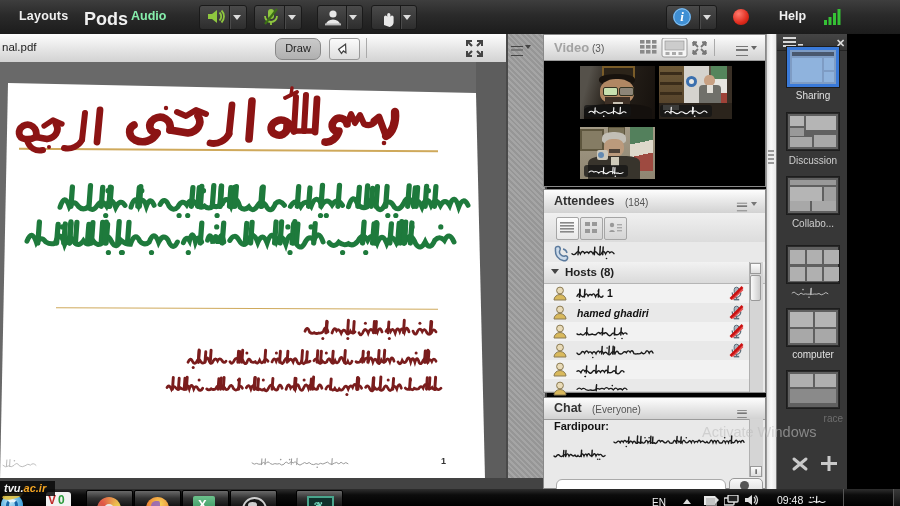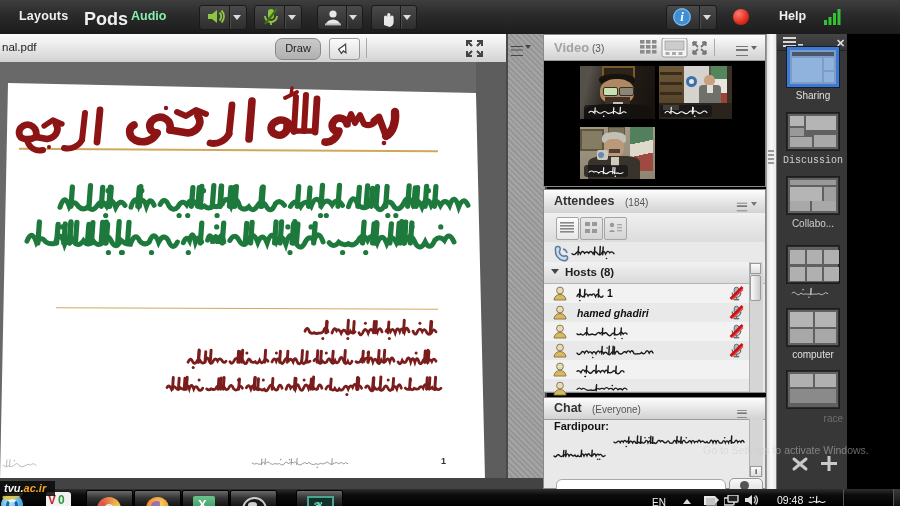--- a/index.html
+++ b/index.html
@@ -305,21 +305,21 @@
       <div style="position:absolute;left:34px;top:22px;right:2px;bottom:2px;background:#8fb3dd;"></div>
     </div>
 <div class="abs" style="left:787px;top:90px;width:52px;color:#e0e0e0;font-size:10px;text-align:center;">Sharing</div>
 <div class="abs" style="left:787px;top:113px;width:52px;height:37px;border:1px solid #2a2a2a;background:#606060;box-sizing:border-box;box-shadow:0 0 0 1px #1d1d1d;">
       <div style="position:absolute;left:2px;top:2px;width:14px;height:10px;background:#b5b5b5;"></div>
       <div style="position:absolute;left:18px;top:2px;right:2px;height:14px;background:#b5b5b5;"></div>
       <div style="position:absolute;left:2px;top:14px;width:14px;height:8px;background:#999;"></div>
       <div style="position:absolute;left:2px;bottom:2px;width:22px;height:10px;background:#a8a8a8;"></div>
       <div style="position:absolute;left:26px;bottom:2px;right:2px;height:12px;background:#a8a8a8;"></div>
     </div>
-<div class="abs" style="left:781px;top:155px;width:64px;color:#cfcfcf;font-size:10px;text-align:center;font-family:Liberation Mono, monospace;">Discussion</div>
+<div class="abs" style="left:781px;top:155px;width:64px;color:#cfcfcf;font-size:10px;text-align:center;">Discussion</div>
 <div class="abs" style="left:787px;top:177px;width:52px;height:37px;border:1px solid #2a2a2a;background:#606060;box-sizing:border-box;box-shadow:0 0 0 1px #1d1d1d;">
       <div style="position:absolute;left:2px;top:2px;right:2px;height:5px;background:#999;"></div>
       <div style="position:absolute;left:2px;top:9px;width:32px;height:14px;background:#b5b5b5;"></div>
       <div style="position:absolute;left:36px;top:9px;right:2px;height:14px;background:#a0a0a0;"></div>
       <div style="position:absolute;left:2px;bottom:2px;width:20px;height:10px;background:#a8a8a8;"></div>
       <div style="position:absolute;left:24px;bottom:2px;right:2px;height:10px;background:#a8a8a8;"></div>
     </div>
 <div class="abs" style="left:783px;top:218px;width:60px;color:#cfcfcf;font-size:10px;text-align:center;">Collabo...</div>
 <div class="abs" style="left:787px;top:246px;width:52px;height:37px;border:1px solid #2a2a2a;background:#606060;box-sizing:border-box;box-shadow:0 0 0 1px #1d1d1d;">
       <div style="position:absolute;left:2px;top:3px;width:15px;height:14px;background:#b0b0b0;"></div>
@@ -346,21 +346,21 @@
       <g stroke="#c9c9c9" stroke-width="3" stroke-linecap="round">
         <path d="M3,3 L15,13 M15,3 L3,13"></path>
       </g>
     </svg>
 <svg class="abs" style="left:820px;top:455px;" width="18" height="17">
       <g stroke="#c9c9c9" stroke-width="3">
         <path d="M9,1 L9,16 M1,8.5 L17,8.5"></path>
       </g>
     </svg>
 <div class="abs" style="left:847px;top:34px;width:53px;height:455px;background:#000;"></div>
-<div class="abs" style="left:703px;top:444px;color:rgba(205,205,205,0.5);font-size:10.5px;">Go to Settings to activate Windows.</div>
+<div class="abs" style="left:702px;top:424px;color:rgba(190,190,190,0.6);font-size:14.5px;">Activate Windows</div>
 <div class="abs" style="left:0;top:478px;width:543px;height:12px;background:#434343;"></div>
 <div class="abs" style="left:0;top:489px;width:900px;height:17px;background:linear-gradient(#2e2e2e,#0c0c0c 35%,#000);"></div>
 <div class="abs" style="left:86px;top:490px;width:45px;height:16px;background:linear-gradient(#6a6a6a,#333 45%,#111);border:1px solid #000;border-radius:2px;overflow:hidden;">
       <div style="position:absolute;left:10px;top:6px;width:24px;height:24px;border-radius:50%;background:conic-gradient(from -50deg,#e05548,#eccb4e 120deg,#58b06a 210deg,#e05548);"></div>
       <div style="position:absolute;left:17px;top:13px;width:10px;height:10px;border-radius:50%;background:#e8e8e8;"></div>
     </div>
 <div class="abs" style="left:134px;top:490px;width:45px;height:16px;background:linear-gradient(#6a6a6a,#333 45%,#111);border:1px solid #000;border-radius:2px;overflow:hidden;">
       <div style="position:absolute;left:11px;top:6px;width:23px;height:23px;border-radius:50%;background:radial-gradient(circle at 60% 30%,#f5d35a,#ee8a35 55%,#d04a28);"></div>
       <div style="position:absolute;left:16px;top:10px;width:9px;height:11px;border-radius:50% 20% 40% 50%;background:#8a5cc8;opacity:0.8;"></div>
     </div>

